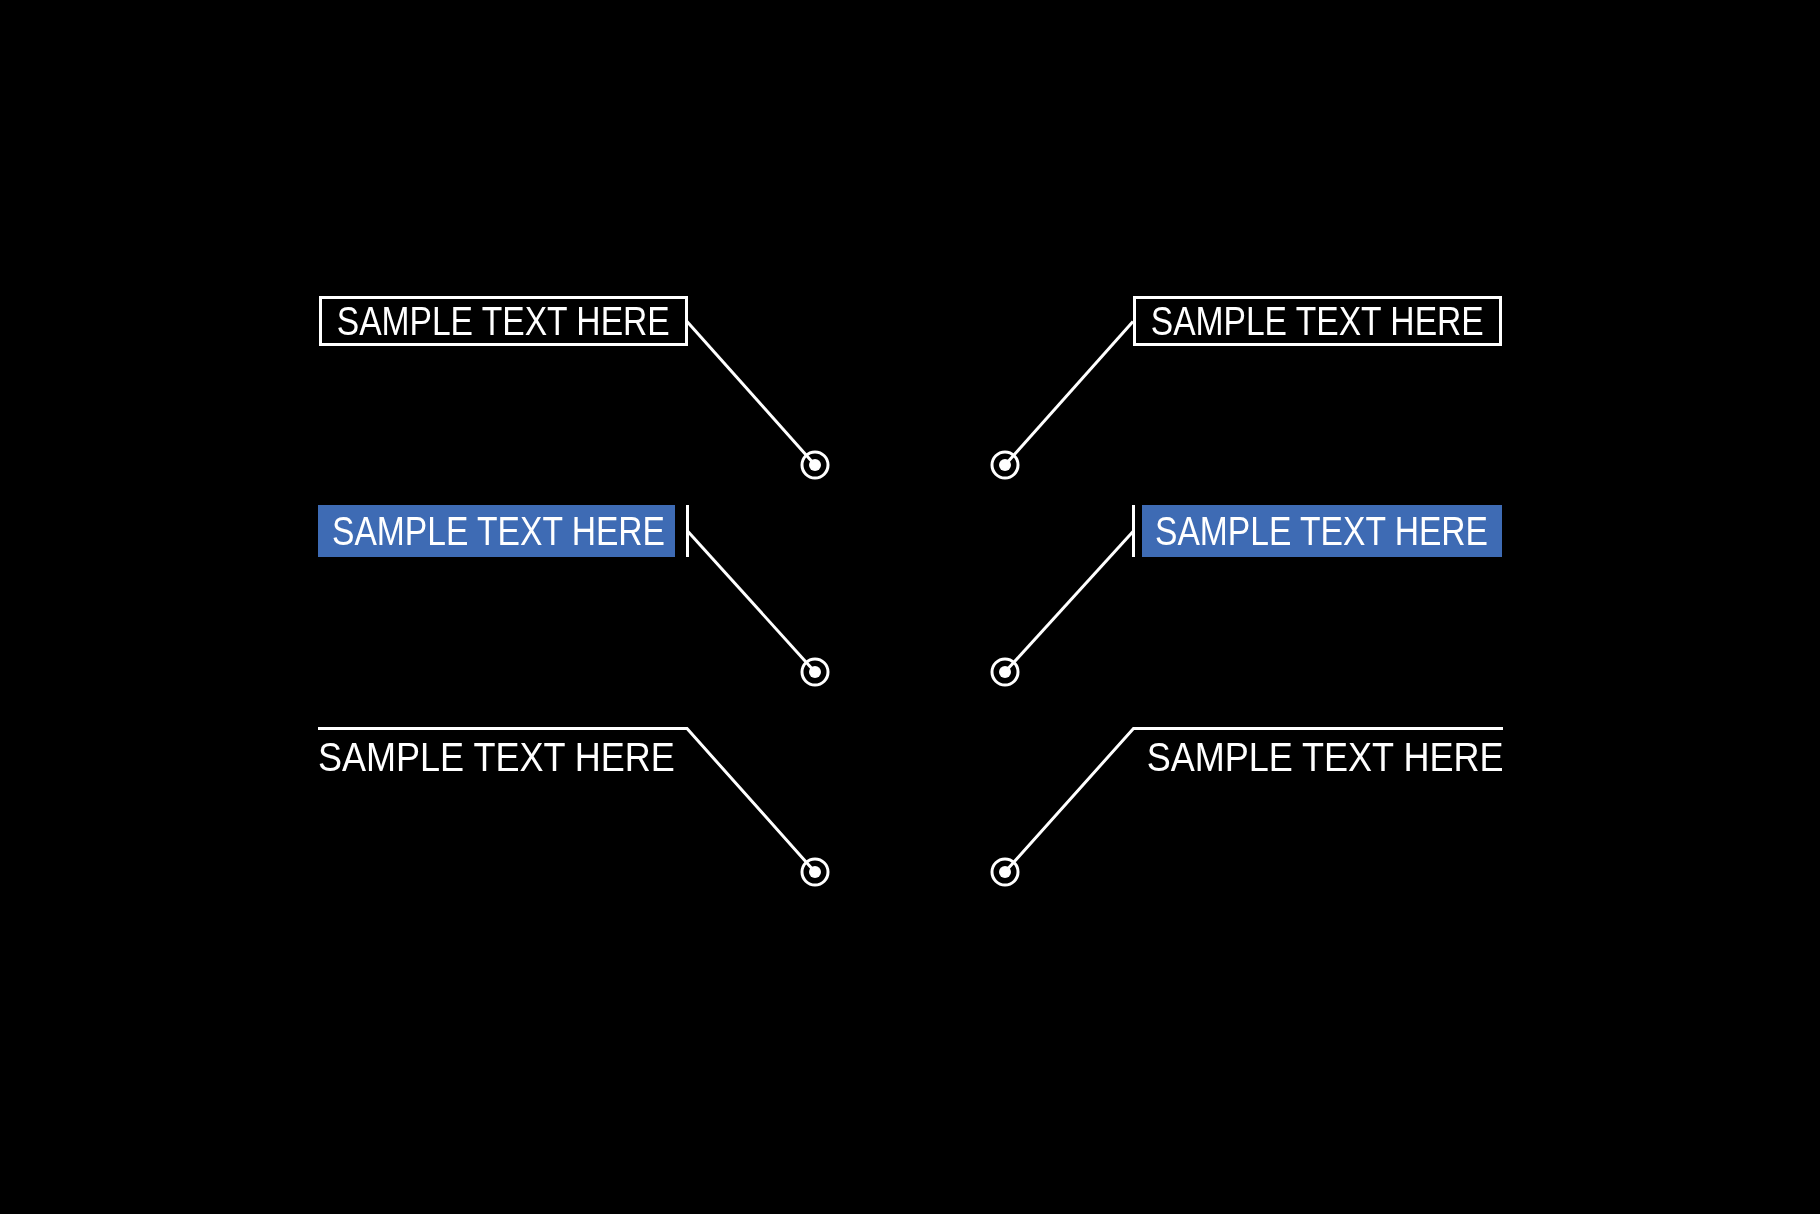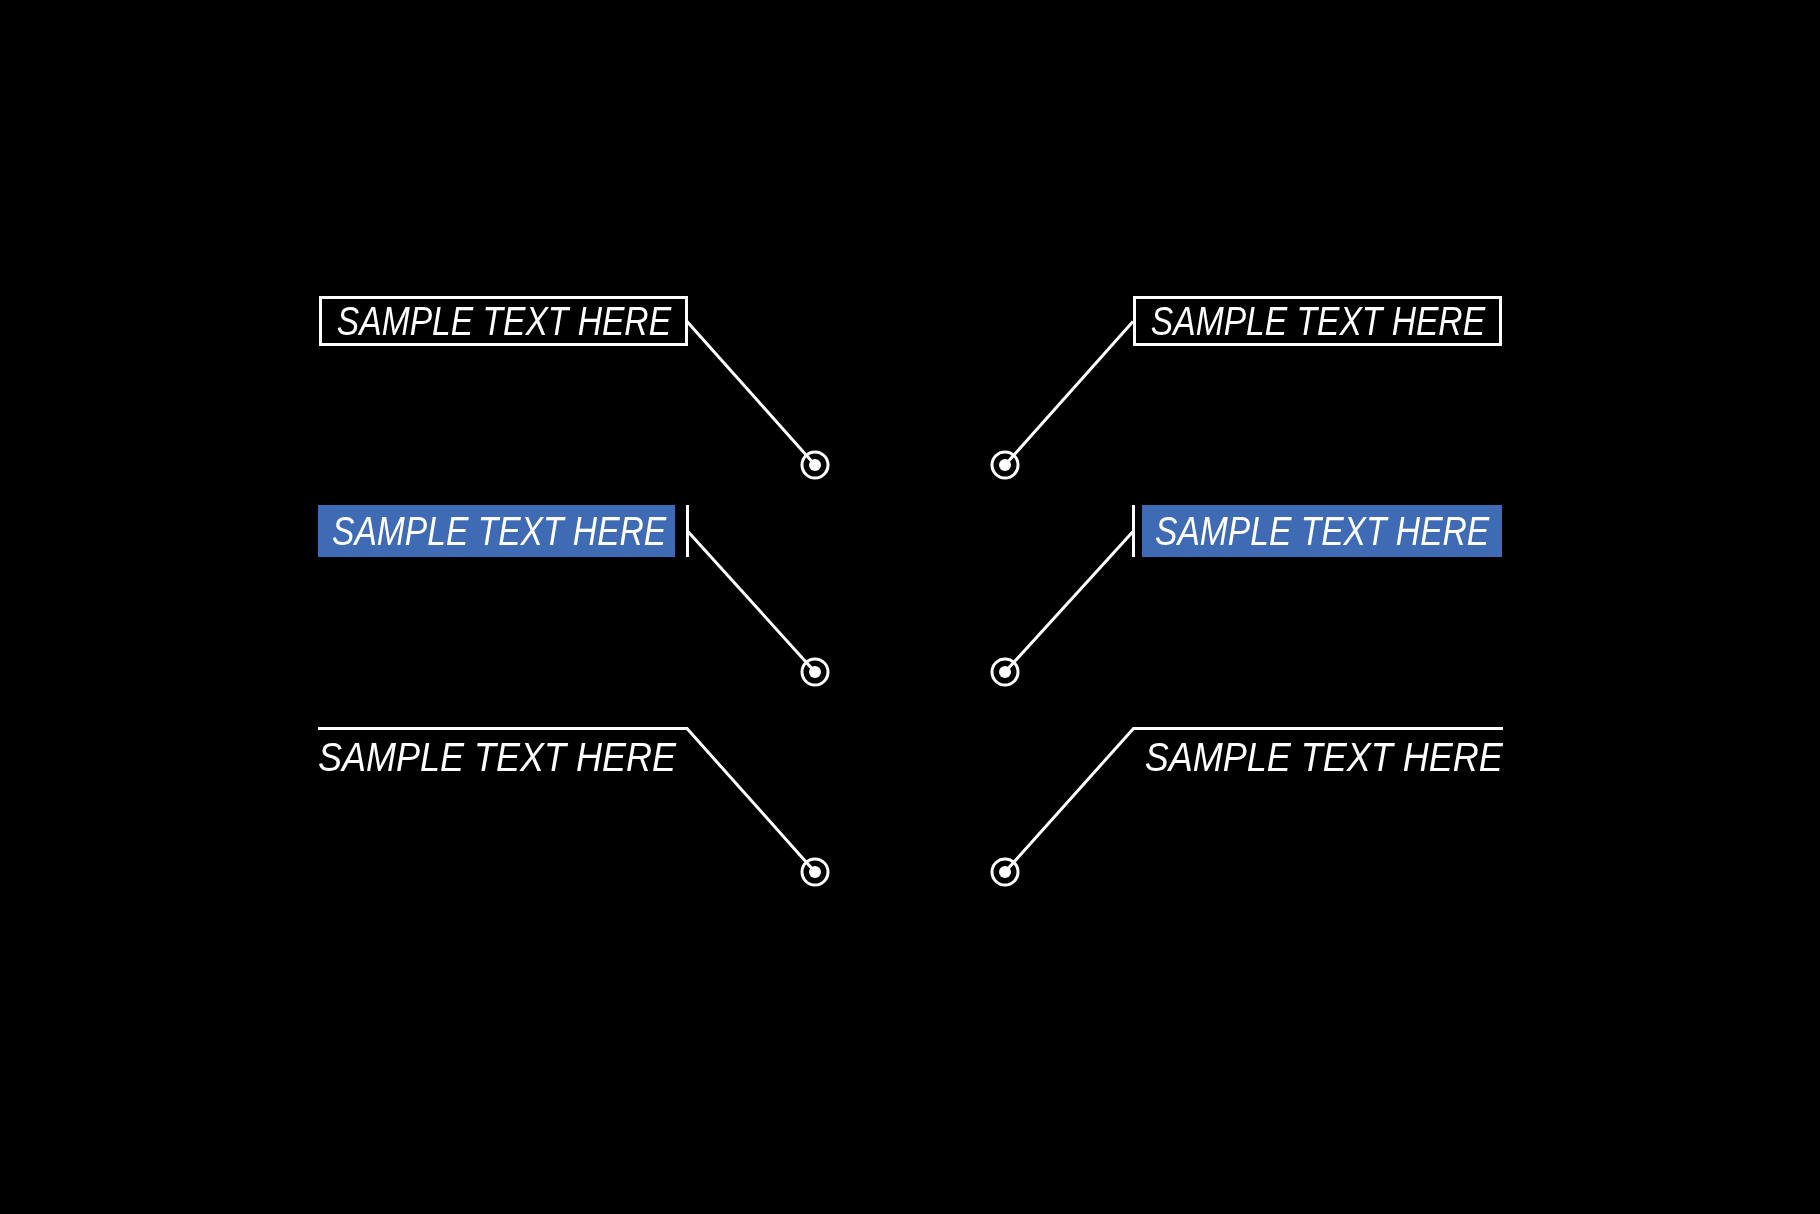--- a/index.html
+++ b/index.html
@@ -7,21 +7,20 @@
     padding: 0;
     background: #000;
   }
   #stage {
     position: relative;
     width: 1820px;
     height: 1214px;
     background: var(--bg, #000);
     overflow: hidden;
     font-family: "Liberation Sans", sans-serif;
-    font-style: italic;
   }
   #leader-svg {
     position: absolute;
     inset: 0;
     width: 1820px;
     height: 1214px;
     pointer-events: none;
   }
   .stroke { stroke: var(--line, #fff); stroke-width: 3; fill: none; }
   .dotfill { fill: var(--line, #fff); }

